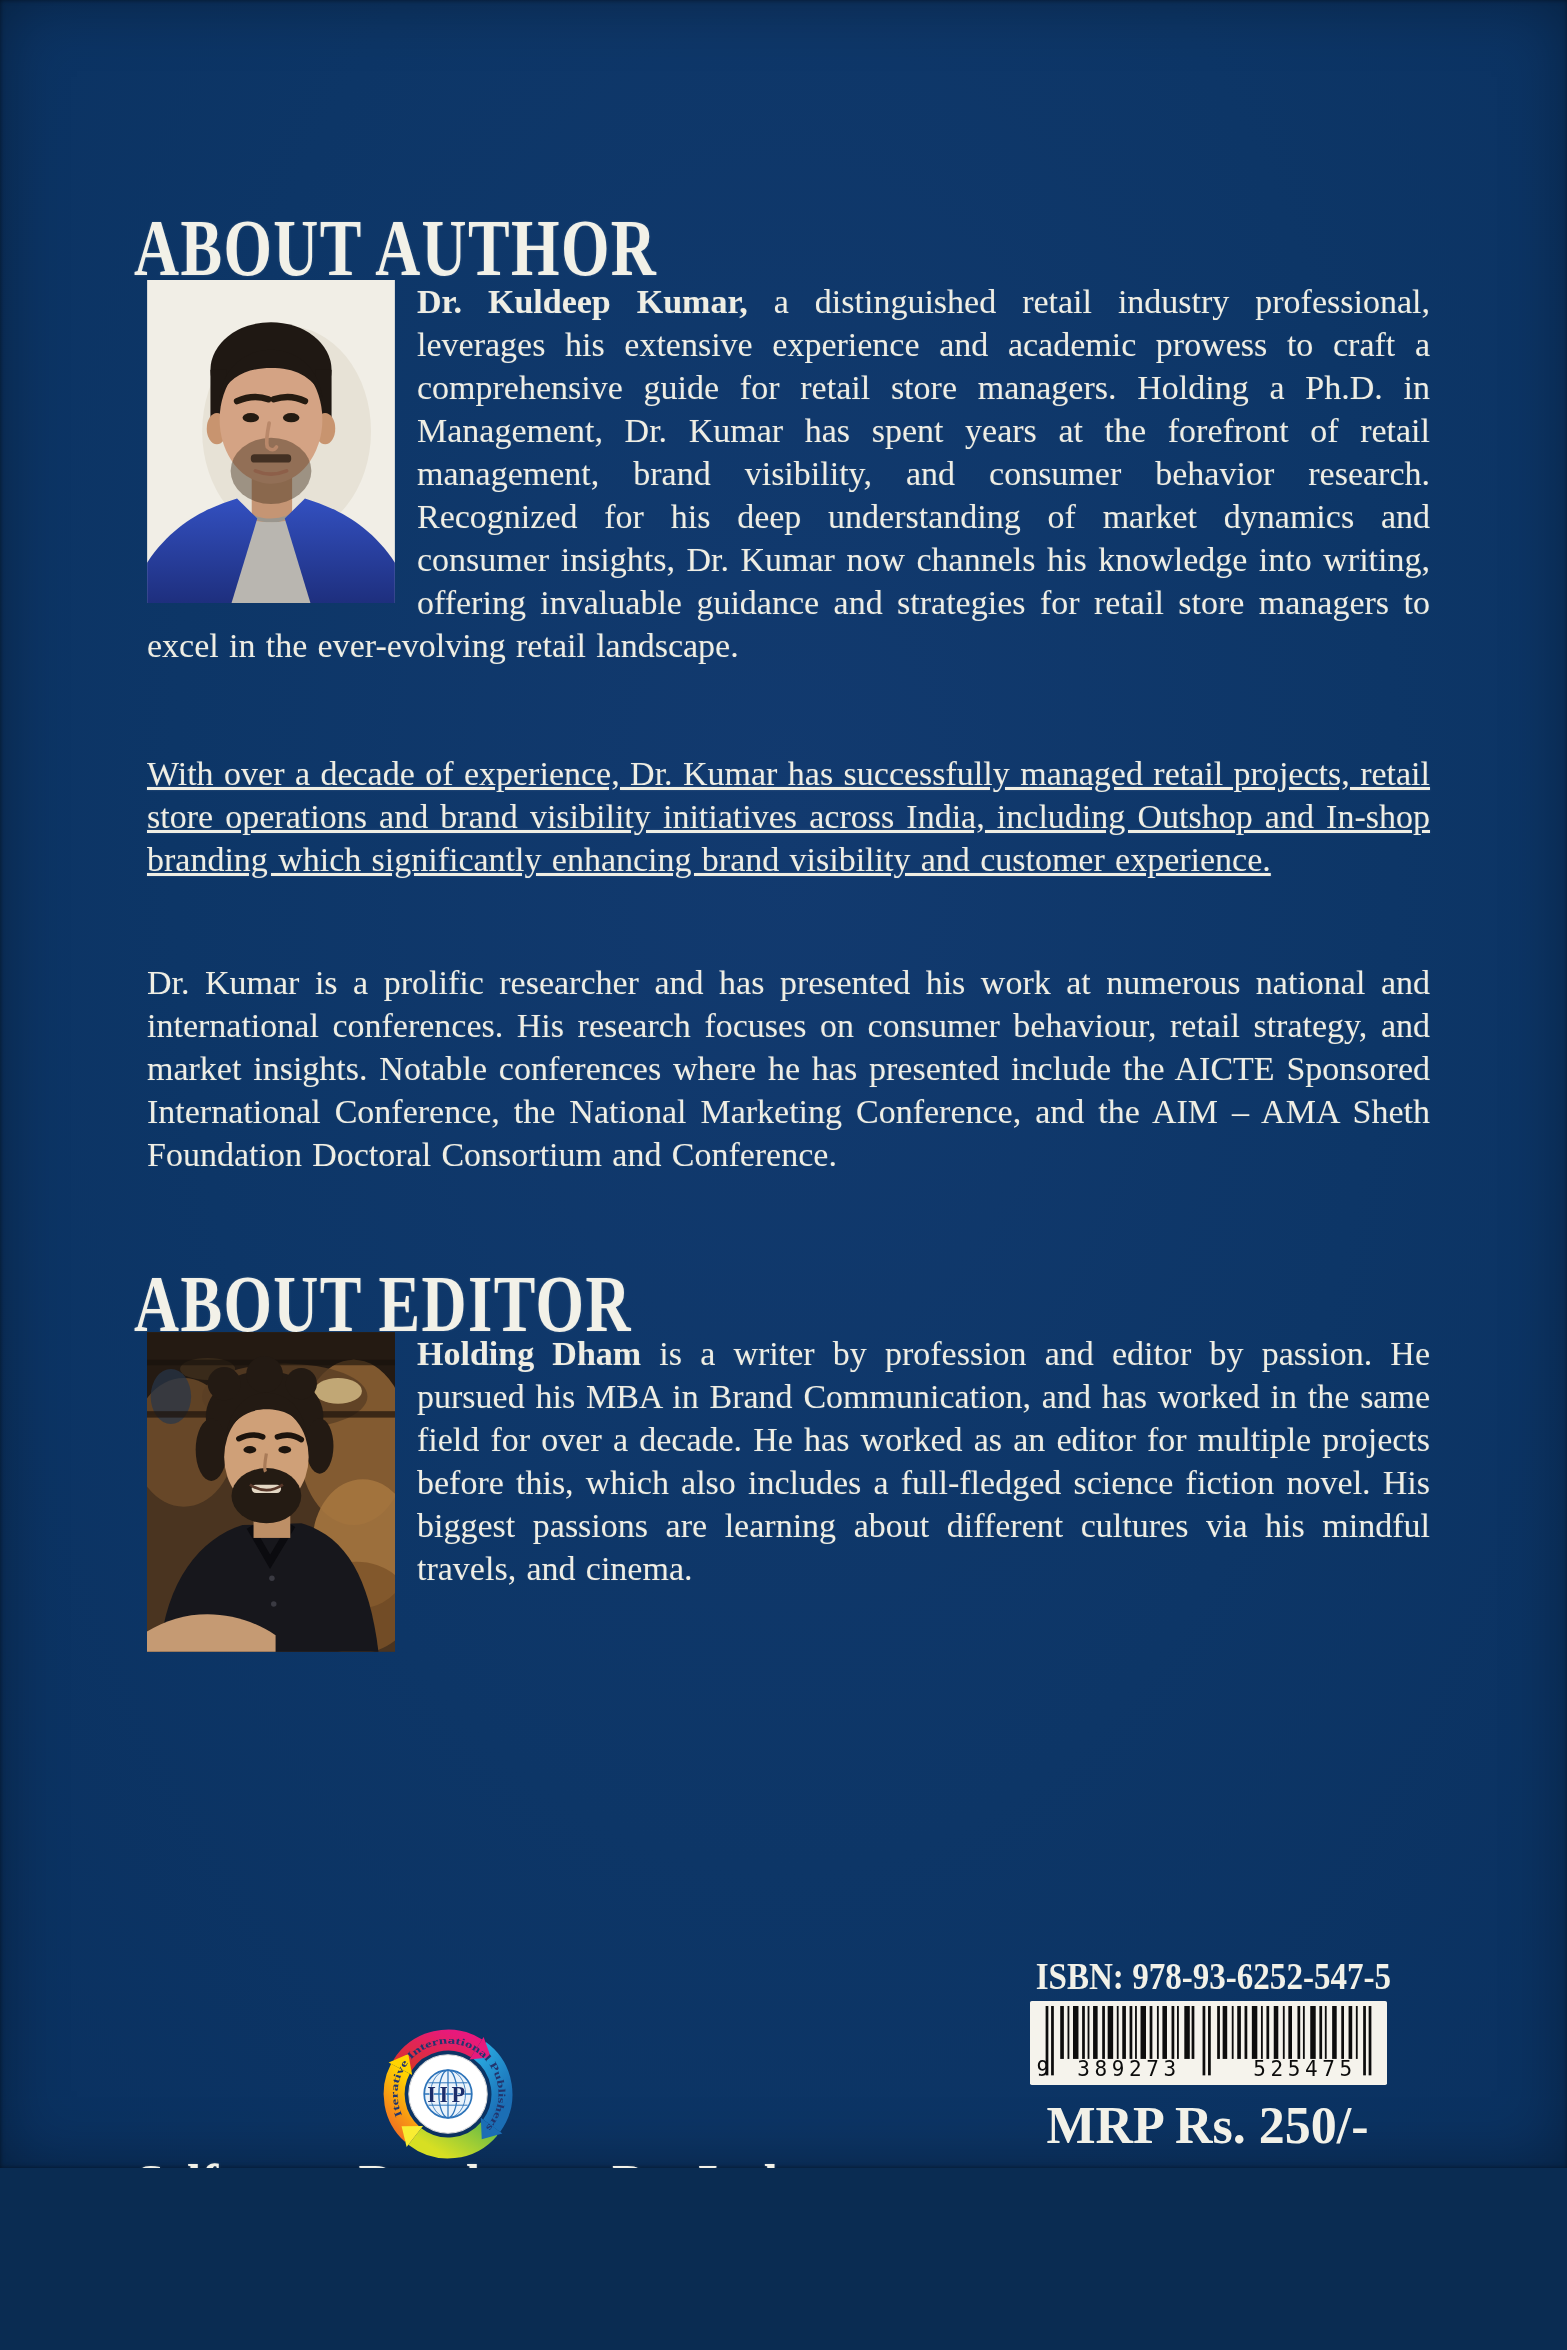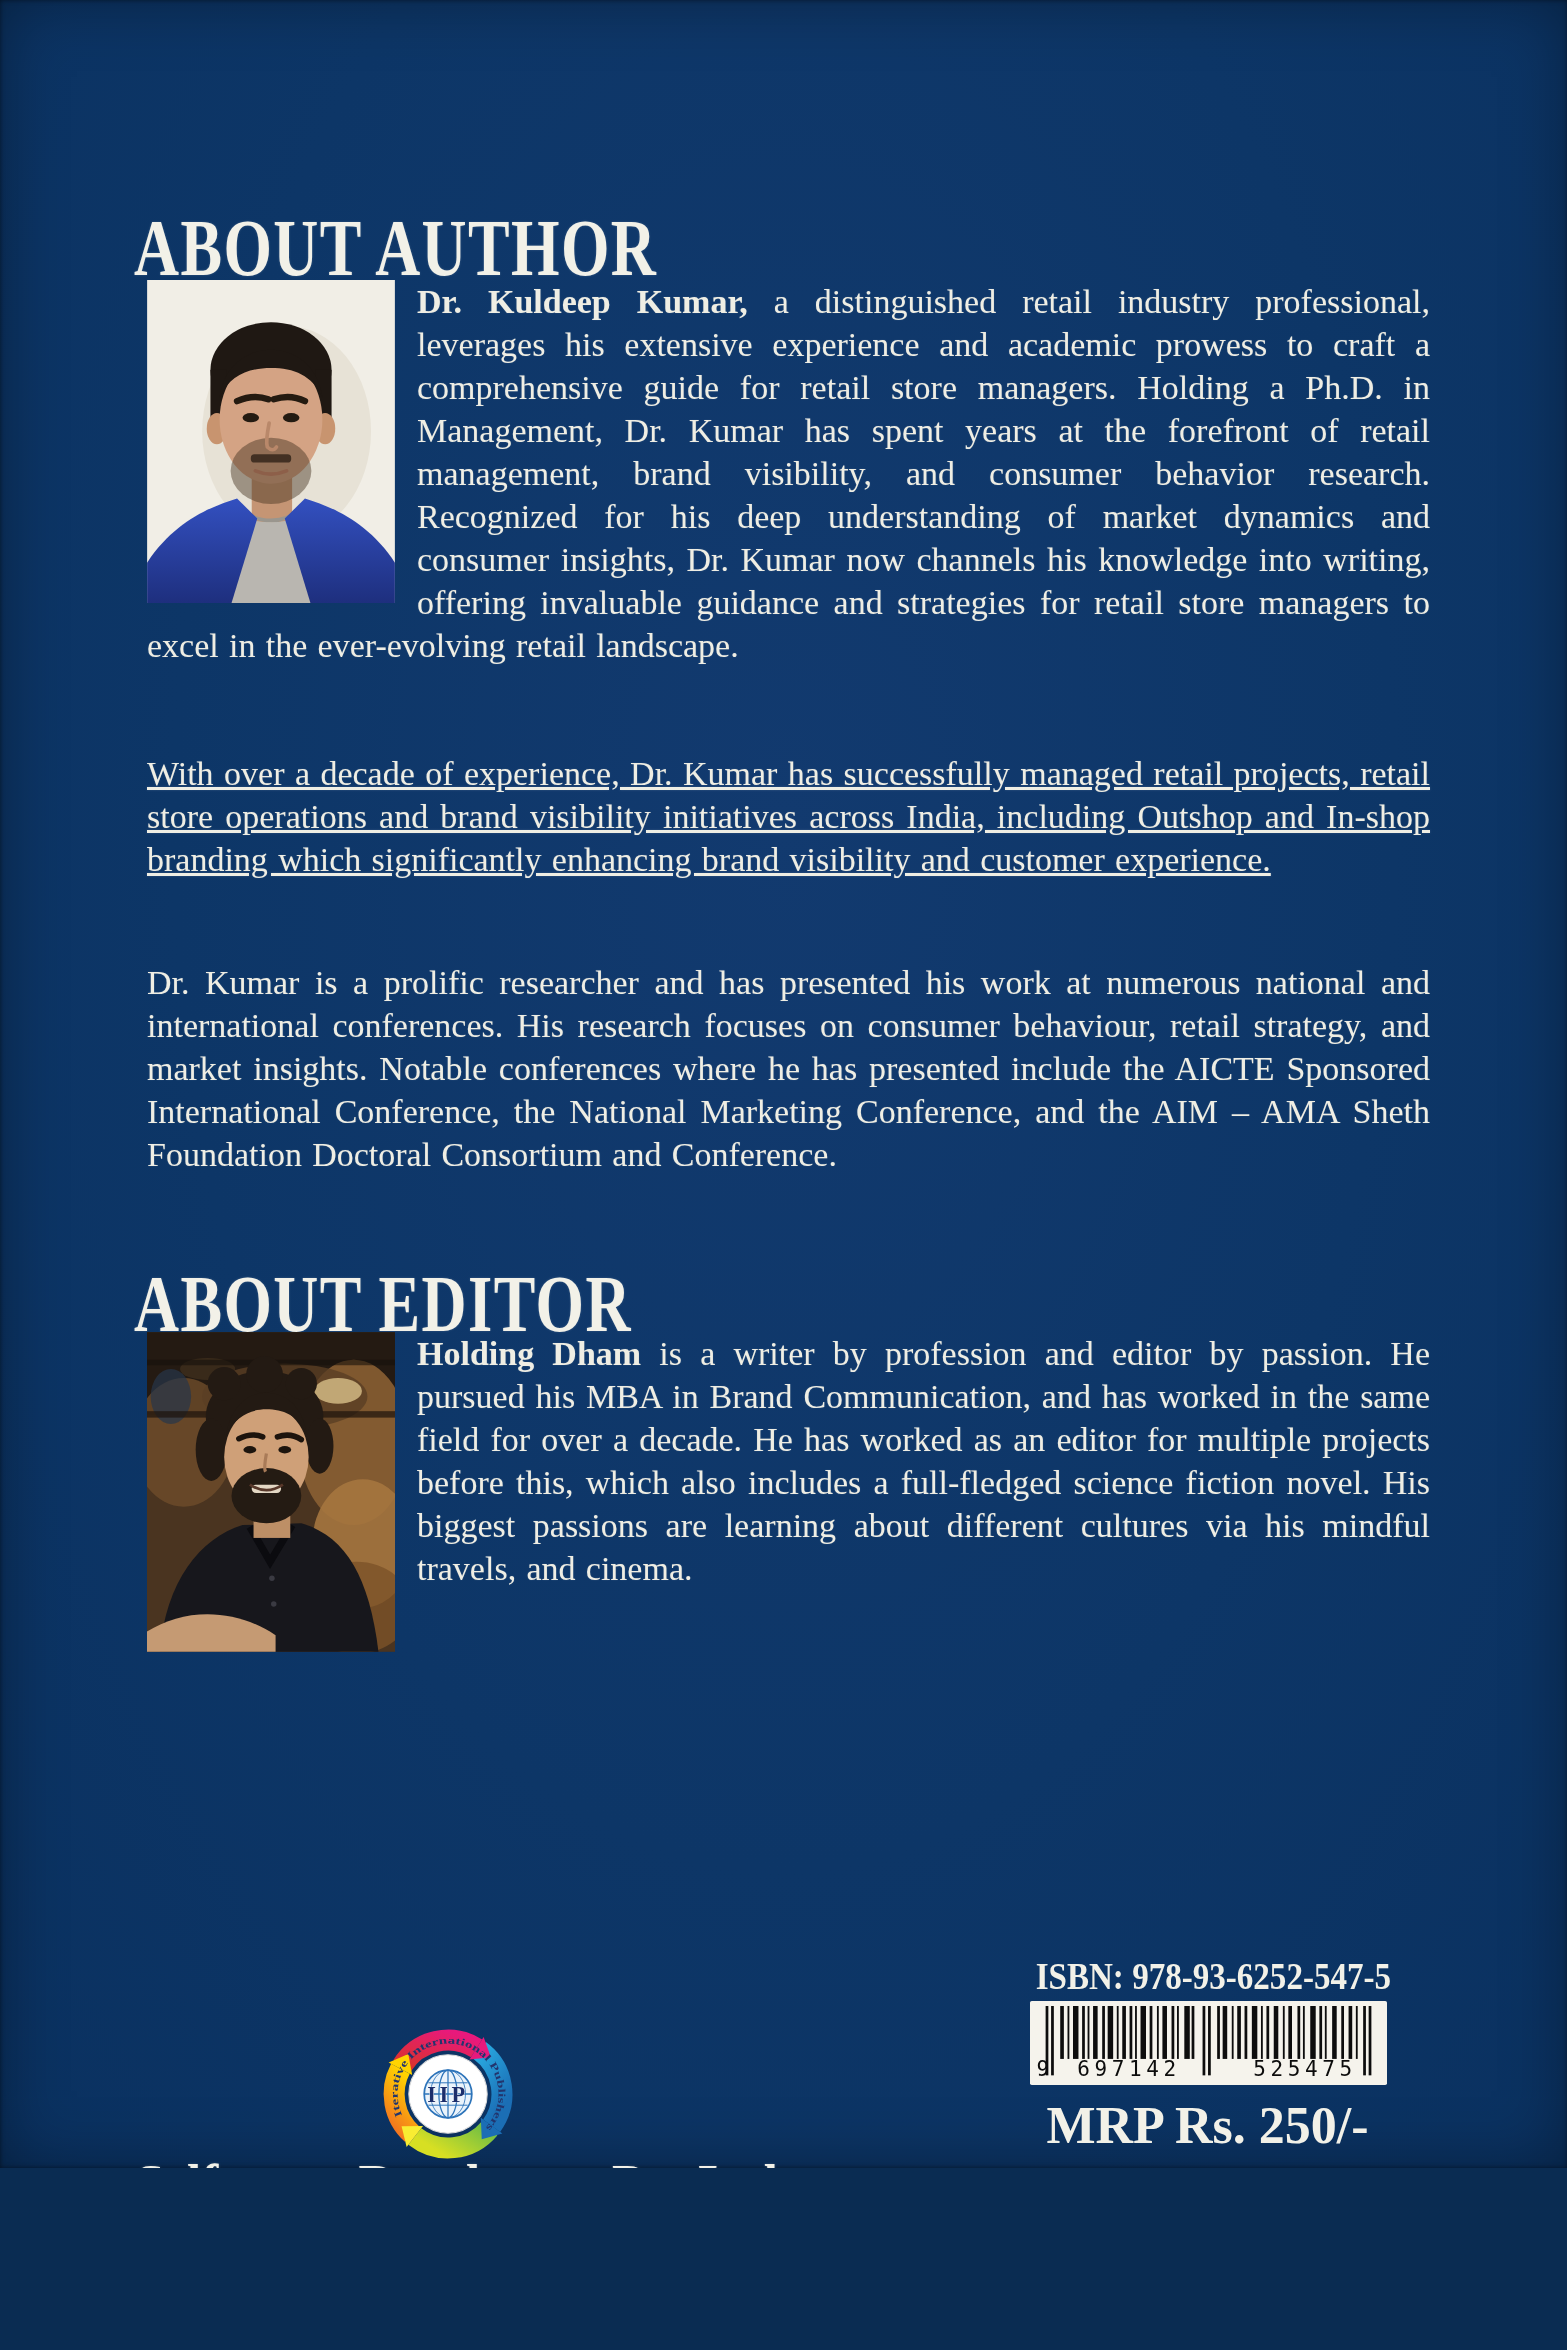--- a/index.html
+++ b/index.html
@@ -202,21 +202,21 @@
           <rect x="298" width="6" height="58"></rect>
           <rect x="308" width="3" height="58"></rect>
         <rect x="314" width="2" height="58"></rect>
           <rect x="322" width="5" height="58"></rect>
           <rect x="332" width="3" height="58"></rect>
         <rect x="340" width="4" height="58"></rect>
           <rect x="348" width="2" height="58"></rect>
       </g>
     </svg>
     <span class="bcd" id="bcd-first">9</span>
-    <span class="bcd" id="bcd-g1">697142</span>
+    <span class="bcd" id="bcd-g1">389273</span>
     <span class="bcd" id="bcd-g2">525475</span>
   </div>
 
   <div id="mrp-line">MRP Rs. 250/-</div>
 
   <div id="publisher-logo">
     <svg viewBox="0 0 200 200" width="140" height="140">
       <defs>
         <linearGradient id="lgRed" x1="0" y1="1" x2="1" y2="0">
           <stop offset="0" stop-color="#d9332b"></stop>

